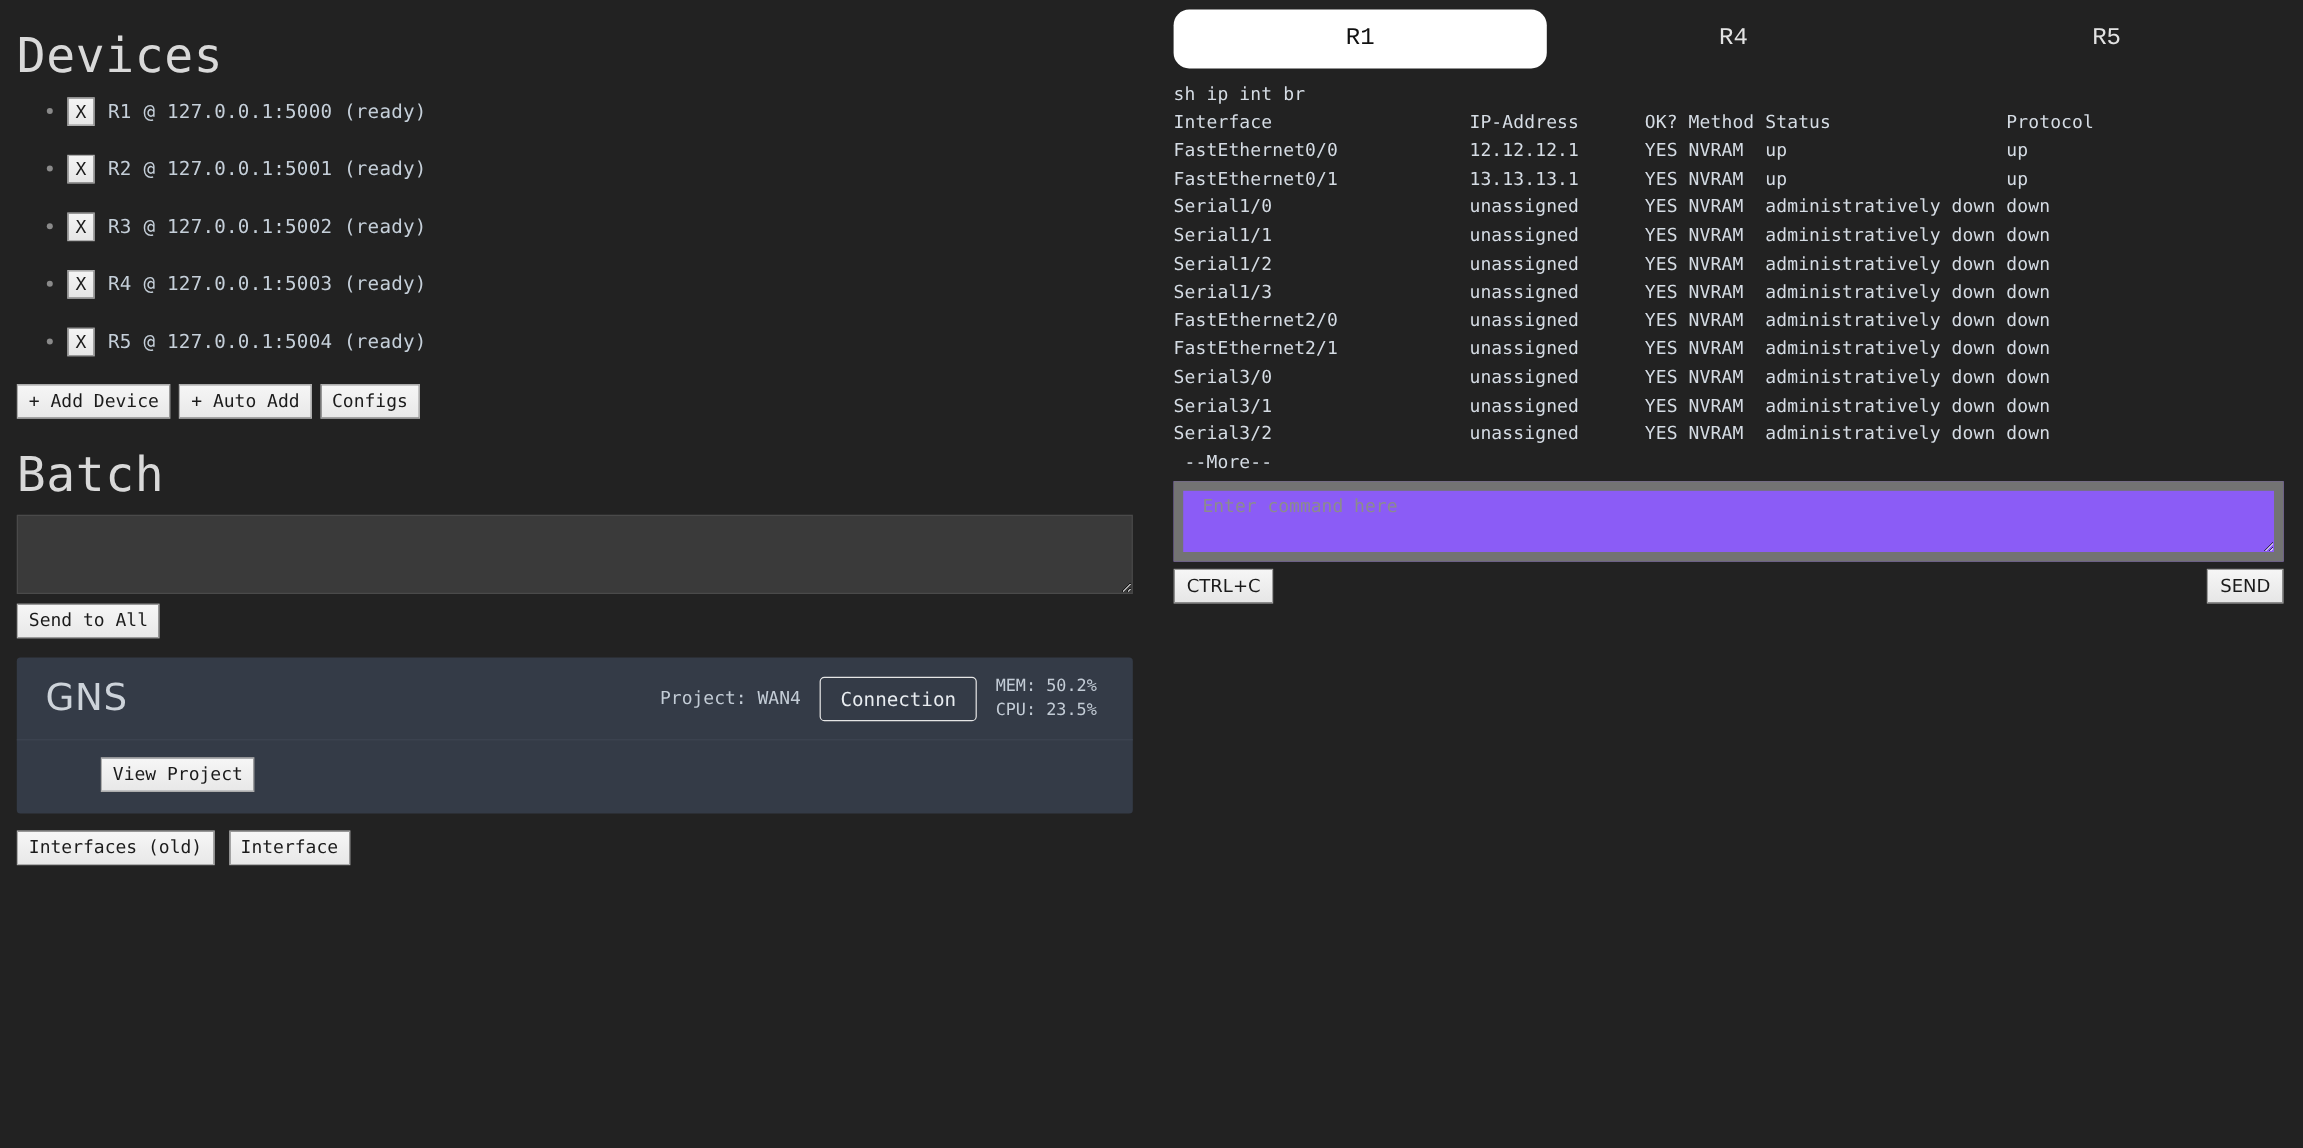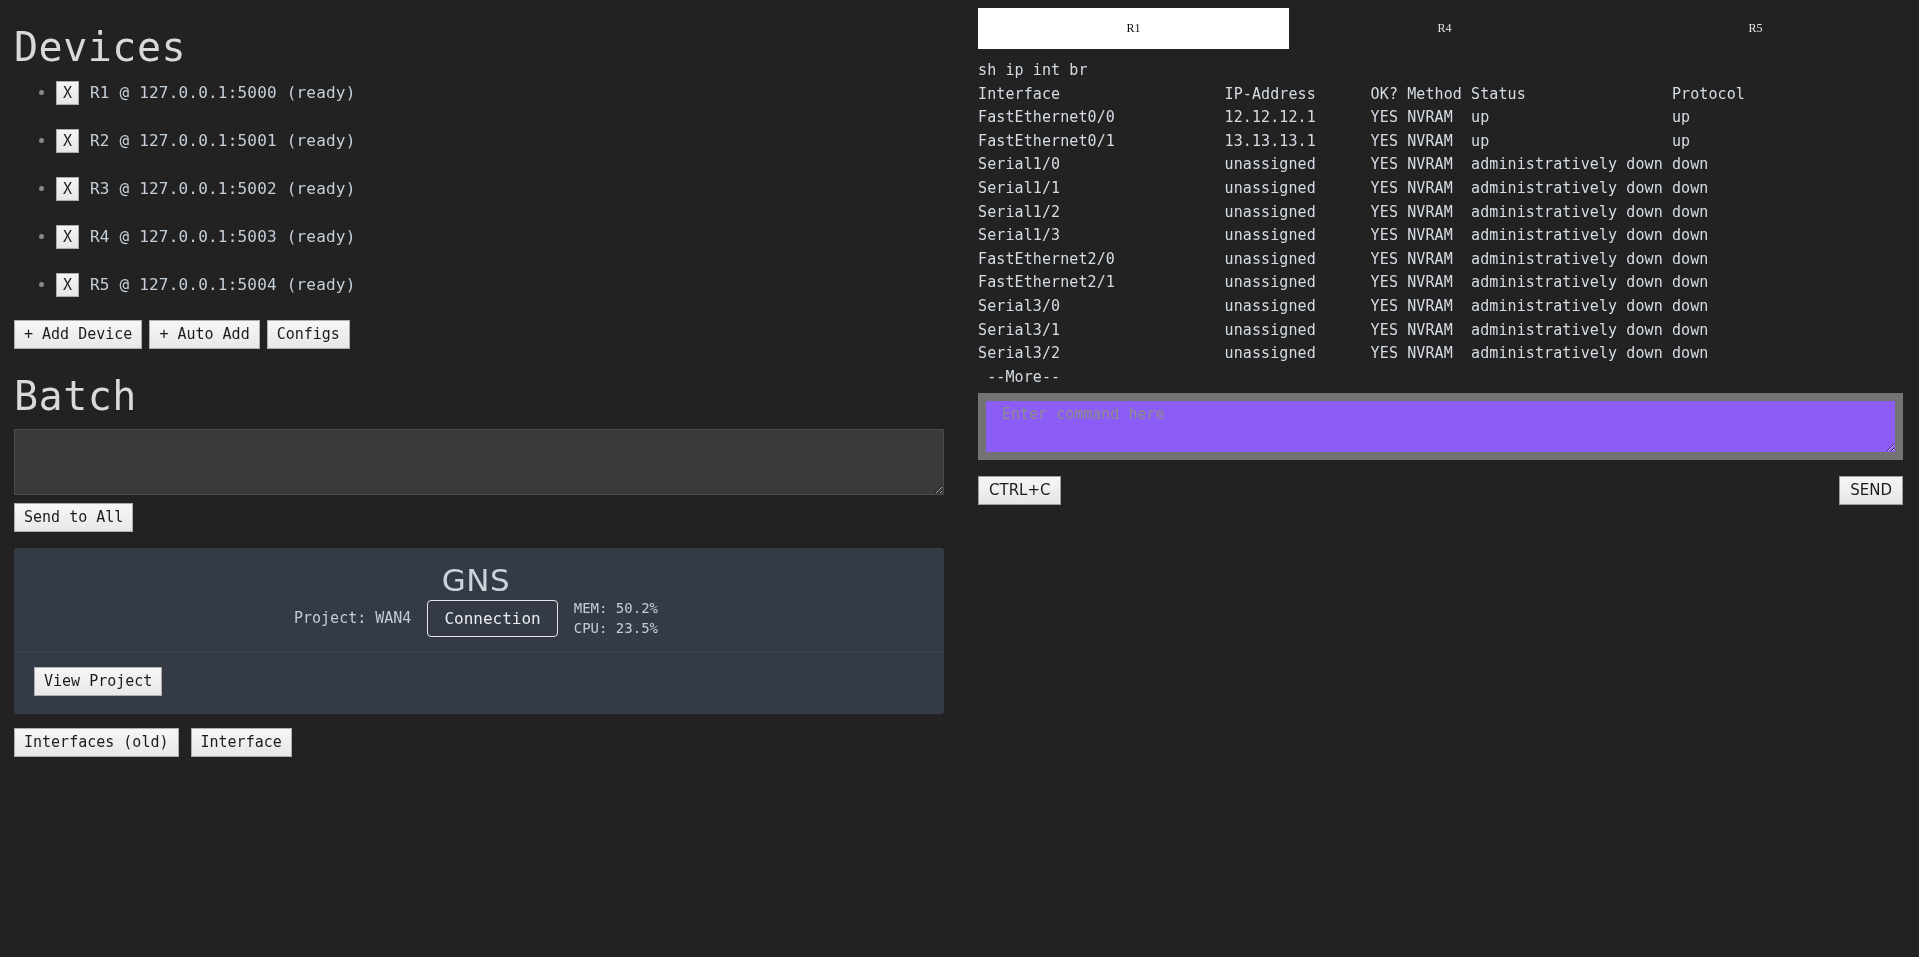--- a/index.html
+++ b/index.html
@@ -111,21 +111,20 @@
     background: #343b47;
     border-radius: 3px;
     box-sizing: border-box;
   }
   .gns-head {
     display: flex;
     align-items: center;
     justify-content: space-between;
     padding: 14px 30px 14px 24px;
     border-bottom: 1px solid #3e4552;
-    flex-direction: column;
   }
   .gns-logo {
     font-family: "DejaVu Sans", "Liberation Sans", sans-serif;
     font-size: 31px;
     color: #cdd3da;
     letter-spacing: 0.5px;
   }
   .gns-right {
     display: flex;
     align-items: center;
@@ -144,21 +143,21 @@
     font-size: 16px;
     padding: 8px 16px;
     cursor: pointer;
   }
   .gns-stats {
     font-size: 14px;
     line-height: 20px;
     color: #c3ccd6;
     text-align: left;
   }
-  .gns-body { padding: 14px 0 18px 20px; }
+  .gns-body { padding: 14px 0 18px 38px; margin-left: 32px; }
 
   .bottom-btn-row {
     margin: 14px 0 0 14px;
     display: flex;
     gap: 12px;
   }
 
   
   .right-col {
     position: absolute;
@@ -169,26 +168,26 @@
   }
   .tabs {
     display: flex;
     align-items: stretch;
     padding: 8px 8px 0 18px;
     gap: 0;
   }
   .tab {
     flex: 1 1 0;
     text-align: center;
-    font-family: Liberation Serif, serif;
-    font-size: 12px;
+    font-family: Liberation Mono, monospace;
+    font-size: 20px;
     color: #e3e3e3;
     padding: 13px 0 13px 0;
     cursor: pointer;
-    border-radius: 0;
+    border-radius: 13px;
     user-select: none;
   }
   .tab.active {
     background: #ffffff;
     color: #111111;
   }
   .term-out {
     margin: 10px 0 0 18px;
     font-family: "DejaVu Sans Mono", "Liberation Mono", monospace;
     font-size: 15px;
@@ -207,21 +206,21 @@
     color: #e2e2e2;
     font-family: "DejaVu Sans Mono", "Liberation Mono", monospace;
     font-size: 15px;
     padding: 4px 16px;
     box-sizing: border-box;
     resize: both;
     outline: none;
   }
   .ta-cmd::placeholder { color: #8c8c8c; }
   .cmd-btn-row {
-    margin: 16px 0 0 18px;
+    margin: 6px 0 0 18px;
     width: 925px;
     display: flex;
     justify-content: space-between;
     align-items: flex-start;
   }
   .send-btn {
     background: linear-gradient(#f6f6f6, #e6e6e6);
     border: 1px solid #9e9e9e;
     color: #1b1b1b;
     font-family: "DejaVu Sans", "Liberation Sans", sans-serif;

